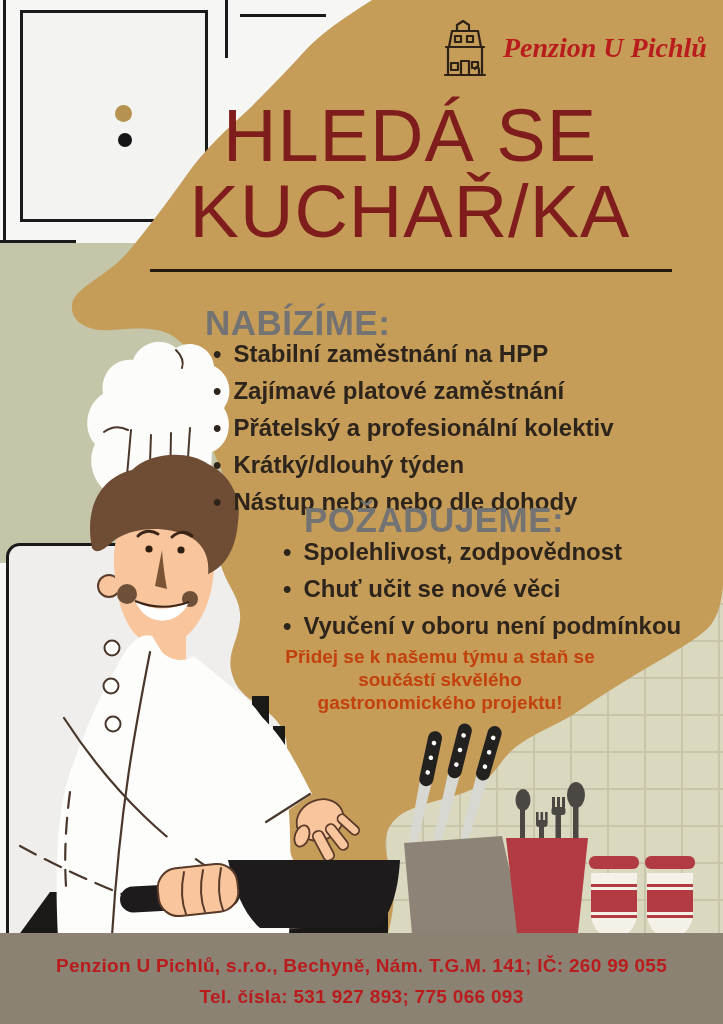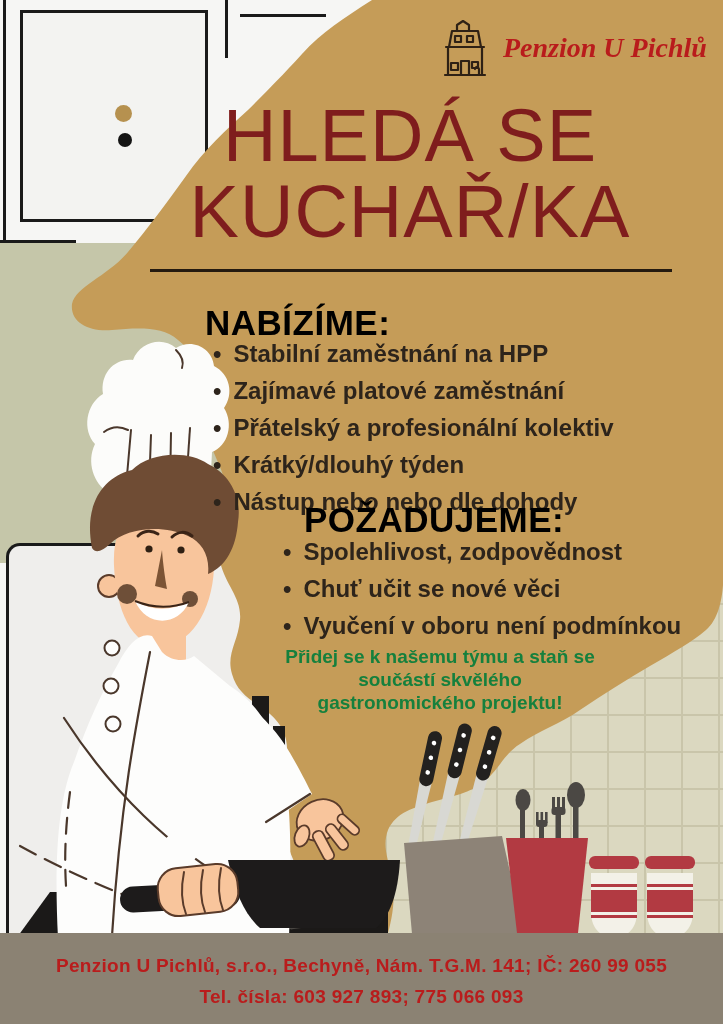--- a/index.html
+++ b/index.html
@@ -29,29 +29,29 @@
   .footer-bar{left:0;top:933px;width:723px;height:91px;background:#8b8273;z-index:6;}
 
   
   .txt{z-index:7;}
   .logo{left:435px;top:16px;width:280px;height:64px;display:flex;align-items:center;gap:8px;}
   .logo-text{font-family:"Liberation Serif",serif;font-style:italic;font-weight:bold;
              font-size:28px;color:#b91c1c;white-space:nowrap;}
   .title{left:120px;top:98px;width:580px;text-align:center;color:#7f1d1d;
          font-weight:normal;font-size:74px;line-height:76px;letter-spacing:1px;}
   .divider{left:150px;top:269px;width:522px;height:3px;background:#241a10;}
-  .sec-head{color:#000000;font-weight:bold;font-size:35px;letter-spacing:0.5px;white-space:nowrap;}
+  .sec-head{color:#737373;font-weight:bold;font-size:35px;letter-spacing:0.5px;white-space:nowrap;}
   .offer-head{left:205px;top:303px;}
   .req-head{left:272px;top:500px;margin-left:32px;}
   .list{color:#2d241b;font-weight:bold;font-size:24px;}
   .offer-list{left:213px;top:340px;}
   .req-list{left:283px;top:538px;}
   .list-item{display:flex;align-items:baseline;height:37px;white-space:nowrap;}
   .bullet{font-size:24px;margin-right:12px;}
-  .pitch{left:245px;top:645px;width:390px;text-align:center;color:#15803d;
+  .pitch{left:245px;top:645px;width:390px;text-align:center;color:#c2410c;
          font-weight:bold;font-size:19px;line-height:23px;}
   .footer-text{left:0;top:950px;width:723px;text-align:center;color:#b91c1c;
                font-weight:bold;font-size:19px;line-height:31px;letter-spacing:0.3px;}
 </style>
 </head>
 <body>
 
 <div class="poster">
 
   <div class="abs wall-line-v"></div>
@@ -293,16 +293,16 @@
   </div>
 
   <div class="abs txt pitch">
     <div>Přidej se k našemu týmu a staň se</div>
     <div>součástí skvělého</div>
     <div>gastronomického projektu!</div>
   </div>
 
   <div class="abs txt footer-text">
     <div>Penzion U Pichlů, s.r.o., Bechyně, Nám. T.G.M. 141; IČ: 260 99 055</div>
-    <div>Tel. čísla: 603 927 893; 775 066 093</div>
+    <div>Tel. čísla: 531 927 893; 775 066 093</div>
   </div>
 
 </div>
 
 </body></html>

